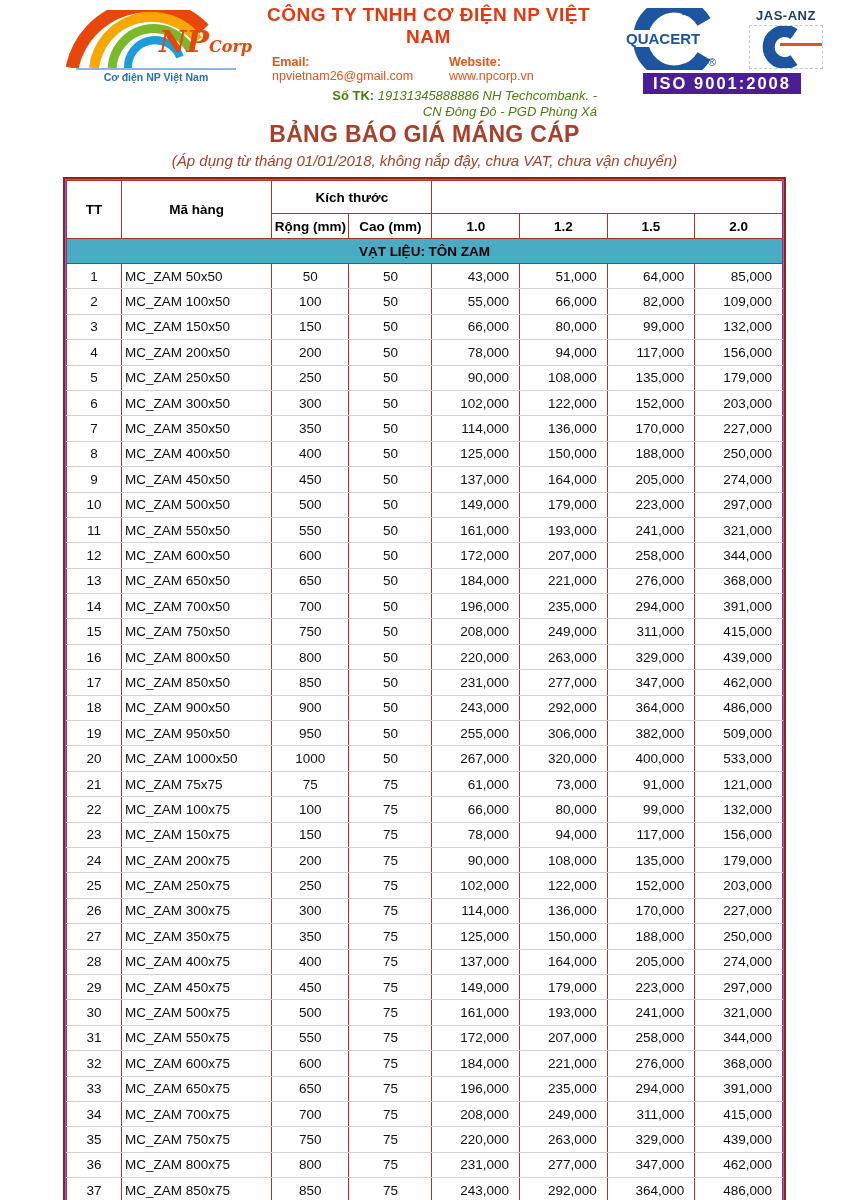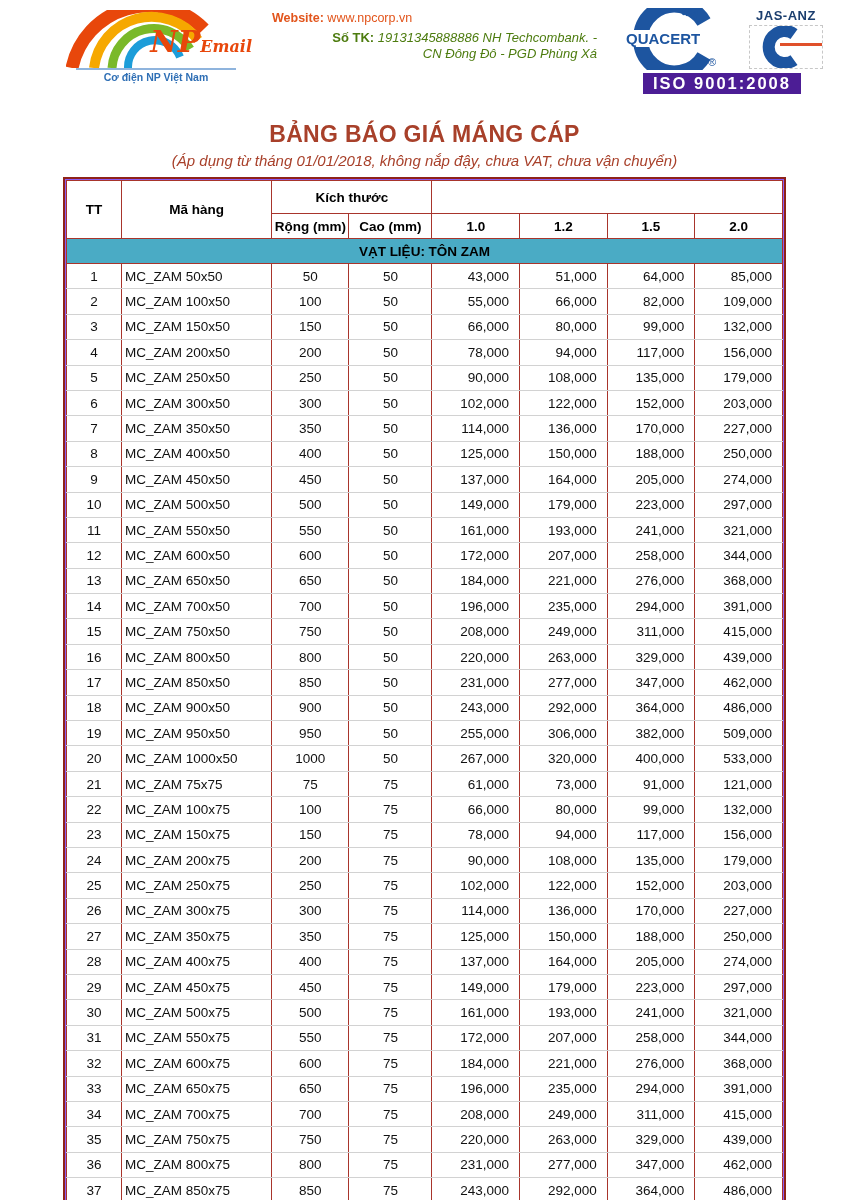--- a/index.html
+++ b/index.html
@@ -75,26 +75,28 @@
 
 <div class="header">
 
   <div class="logo-block">
     <svg class="logo-arcs" width="178" height="58" viewBox="0 0 178 58">
       <path d="M6 58 A78 78 0 0 1 138 19" stroke="#e8470b" stroke-width="13" fill="none"></path>
       <path d="M28 58 A58 58 0 0 1 132 30" stroke="#f6a800" stroke-width="10" fill="none"></path>
       <path d="M46 58 A42 42 0 0 1 124 39" stroke="#7ab929" stroke-width="9" fill="none"></path>
       <path d="M62 58 A27 27 0 0 1 114 47" stroke="#1c9dd9" stroke-width="8" fill="none"></path>
     </svg>
-    <div class="np-text"><span>NP</span><span class="corp">Email</span></div>
+    <div class="np-text"><span>NP</span><span class="corp">Corp</span></div>
     <div class="tagline">Cơ điện NP Việt Nam</div>
   </div>
 
   <div class="info-block">
+    <div class="company-name">CÔNG TY TNHH CƠ ĐIỆN NP VIỆT NAM</div>
     <div class="info-row">
+      <span><span class="lbl">Email:</span> <span class="val-plain">npvietnam26@gmail.com</span></span>
       <span><span class="lbl">Website:</span> <span class="val-plain">www.npcorp.vn</span></span>
     </div>
     <div class="info-center">
       <span class="lbl">Số TK:</span>
       <span class="val">19131345888886 NH Techcombank. -</span>
     </div>
     <div class="info-center" style="margin-top:1px;">
       <span class="val">CN Đông Đô - PGD Phùng Xá</span>
     </div>
   </div>

